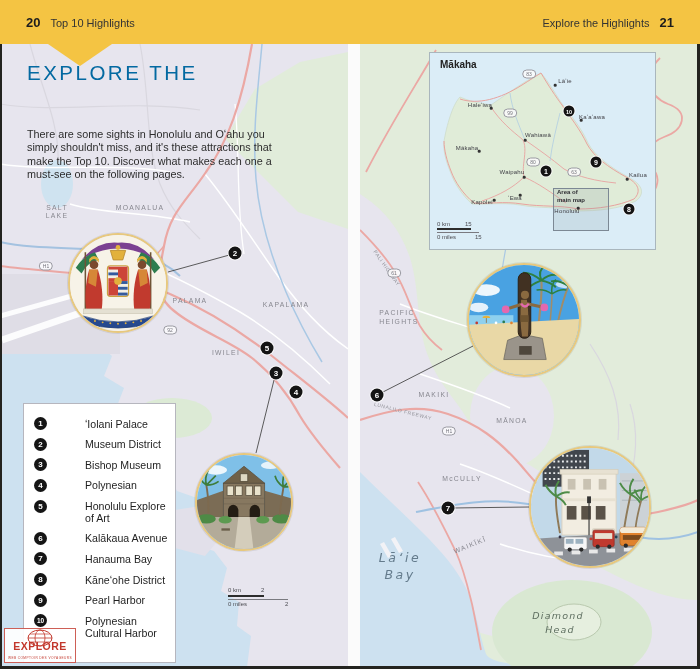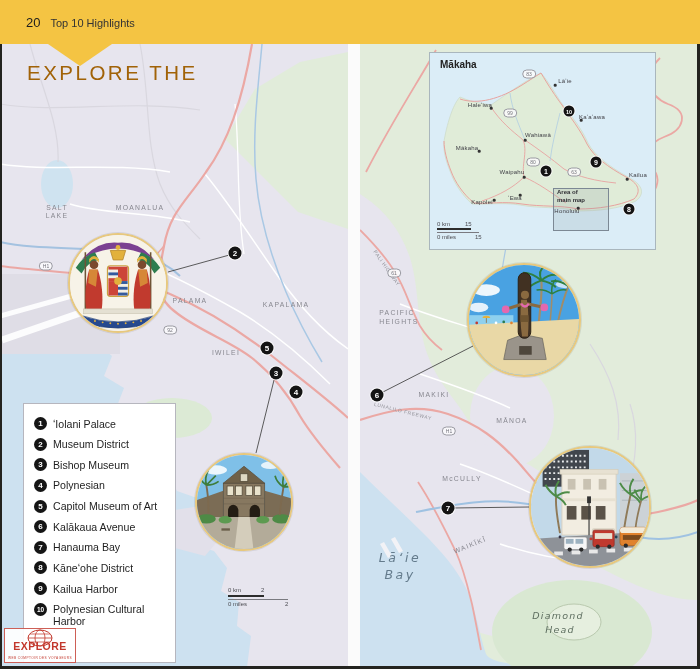--- a/index.html
+++ b/index.html
@@ -4,36 +4,36 @@
 <style>
   html,body{margin:0;padding:0;background:#444;}
   #stage{position:relative;width:700px;height:669px;background:#fbfbfb;overflow:hidden;
          font-family:"Liberation Sans",sans-serif;-webkit-font-smoothing:antialiased;}
   #stage *{box-sizing:border-box;}
 
   
   #header{position:absolute;left:0;top:0;width:700px;height:44px;background:#F4C443;z-index:10;
           display:flex;align-items:center;justify-content:space-between;padding:0 26px;}
   .hdr-group{display:flex;align-items:baseline;gap:10px;}
-  .hdr-num{font-size:13px;font-weight:400;color:#1d1d1d;}
+  .hdr-num{font-size:13px;font-weight:700;color:#1d1d1d;}
   .hdr-sec{font-size:11px;font-weight:500;color:#333;}
   #notch{position:absolute;left:48px;top:44px;width:0;height:0;z-index:10;
          border-left:32px solid transparent;border-right:32px solid transparent;border-top:22px solid #F4C443;}
 
   
   .page-bg{position:absolute;top:44px;height:623px;background:#E7E5EE;z-index:0;}
   #page-left{left:0;width:348px;}
   #page-right{left:360px;width:338px;}
   #gutter{position:absolute;left:348px;top:44px;width:12px;height:623px;background:#fbfbfb;z-index:2;}
   .map-svg{position:absolute;top:44px;z-index:1;}
   .edge{position:absolute;background:#23231f;z-index:12;}
 
   
   #title-block{position:absolute;left:27px;top:61px;z-index:7;}
-  #title-line1{font-size:20.5px;font-weight:500;color:#a16207;letter-spacing:2.5px;}
+  #title-line1{font-size:20.5px;font-weight:500;color:#0369a1;letter-spacing:2.5px;}
   #title-line2{font-size:33px;font-weight:800;color:#141414;letter-spacing:0.5px;margin-top:1px;}
   #intro{position:absolute;left:27px;top:128px;width:260px;font-size:10.8px;line-height:1.24;color:#2d2d2d;z-index:7;}
 
   
   #map-overlay{position:absolute;left:0;top:0;width:700px;height:669px;z-index:6;pointer-events:none;}
   .map-label{position:absolute;font-size:6.8px;letter-spacing:1.3px;color:#87878f;font-weight:500;white-space:nowrap;}
   .map-label.tiny{font-size:5px;letter-spacing:0.6px;color:#96969d;}
   .map-label.water-label{font-family:"DejaVu Sans",sans-serif;font-style:italic;font-size:12.5px;
                          letter-spacing:2.5px;color:#647b8c;font-weight:400;}
   .map-label.hill-label{font-family:"DejaVu Sans",sans-serif;font-style:italic;font-size:9.5px;
@@ -71,21 +71,21 @@
   .sb-km{position:absolute;height:2px;border:0.5px solid #2c2c2c;background:linear-gradient(90deg,#2c2c2c 0 50%,#fff 50% 100%);}
   .sb-mi{position:absolute;height:1px;background:#7a7a80;}
 
   
   #highlights{position:absolute;left:23px;top:403px;width:153px;height:260px;background:#fff;
               border:1px solid #b6b6be;z-index:8;padding:13px 6px 0 10px;}
   .hl-row{display:flex;align-items:flex-start;margin-bottom:7.5px;}
   .hl-num{flex:0 0 13px;height:13px;border-radius:50%;background:#151515;color:#fff;font-size:8px;font-weight:700;
           display:flex;align-items:center;justify-content:center;margin-right:6px;}
   .hl-num.wide{font-size:6.5px;}
-  .hl-label{font-size:10.6px;color:#1e1e1e;line-height:1.1;padding-top:1.5px;font-weight:500;}
+  .hl-label{font-size:10.6px;color:#1e1e1e;line-height:1.1;padding-top:1.5px;font-weight:500;margin-left:32px;}
 
   
   #watermark{position:absolute;left:4px;top:628px;width:72px;height:35px;z-index:9;text-align:center;
              border:1.5px solid rgba(194,55,44,.8);background:rgba(255,255,255,.92);}
   #watermark .globe{position:absolute;left:50%;top:0;transform:translateX(-50%);}
   .wm-name{position:absolute;left:0;right:0;top:11px;font-size:10.5px;font-weight:800;color:#C2372C;letter-spacing:.5px;}
   .wm-sub{position:absolute;left:0;right:0;bottom:2px;font-size:3.2px;color:#C2372C;letter-spacing:.4px;}
 </style>
 </head>
 <body>
@@ -415,57 +415,58 @@
         <div class="marker" style="left: 276px; top: 373px;">3</div>
         <div class="marker" style="left: 296px; top: 392px;">4</div>
         <div class="marker" style="left: 377px; top: 395px;">6</div>
         <div class="marker" style="left: 448px; top: 508px;">7</div>
       </div>
   </div>
 
   <div id="title-block">
     <div id="title-line1">EXPLORE THE</div>
   </div>
+  <div id="intro">There are some sights in Honolulu and Oʻahu you simply shouldn't miss, and it's these attractions that make the Top 10. Discover what makes each one a must-see on the following pages.</div>
 
   <div id="highlights">
       <div class="hl-row">
         <span class="hl-num">1</span>
         <span class="hl-label">ʻIolani Palace</span>
       </div>
       <div class="hl-row">
         <span class="hl-num">2</span>
         <span class="hl-label">Museum District</span>
       </div>
       <div class="hl-row">
         <span class="hl-num">3</span>
         <span class="hl-label">Bishop Museum</span>
       </div>
       <div class="hl-row">
         <span class="hl-num">4</span>
         <span class="hl-label">Polynesian</span>
       </div>
       <div class="hl-row">
         <span class="hl-num">5</span>
-        <span class="hl-label">Capitol Museum of Art</span>
+        <span class="hl-label">Honolulu Explore of Art</span>
       </div>
       <div class="hl-row">
         <span class="hl-num">6</span>
         <span class="hl-label">Kalākaua Avenue</span>
       </div>
       <div class="hl-row">
         <span class="hl-num">7</span>
         <span class="hl-label">Hanauma Bay</span>
       </div>
       <div class="hl-row">
         <span class="hl-num">8</span>
         <span class="hl-label">Kāneʻohe District</span>
       </div>
       <div class="hl-row">
         <span class="hl-num">9</span>
-        <span class="hl-label">Kailua Harbor</span>
+        <span class="hl-label">Pearl Harbor</span>
       </div>
       <div class="hl-row">
         <span class="hl-num wide">10</span>
         <span class="hl-label">Polynesian Cultural Harbor</span>
       </div>
     </div>
 
   <div class="scalebar" style="left:228px;top:587px;width:62px;">
     <span class="v" style="left:0;top:0;">0 km</span>
     <span class="v" style="left:33px;top:0;">2</span>
@@ -485,20 +486,24 @@
     </svg>
     <div class="wm-name">EXPLORE</div>
     <div class="wm-sub">WEB COMPTOIR DES VOYAGEURS</div>
   </div>
 
   <div id="header">
     <div class="hdr-group">
       <span class="hdr-num">20</span>
       <span class="hdr-sec">Top 10 Highlights</span>
     </div>
+    <div class="hdr-group">
+      <span class="hdr-sec">Explore the Highlights</span>
+      <span class="hdr-num">21</span>
+    </div>
   </div>
   <div id="notch"></div>
 
   <div class="edge" style="left:0;top:44px;width:2px;height:625px;"></div>
   <div class="edge" style="left:697px;top:44px;width:3px;height:625px;"></div>
   <div class="edge" style="left:0;top:666px;width:700px;height:3px;"></div>
 
 </div>
 
 </body></html>

